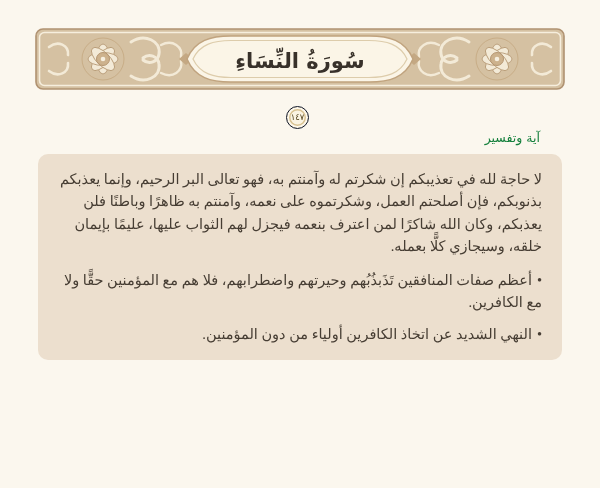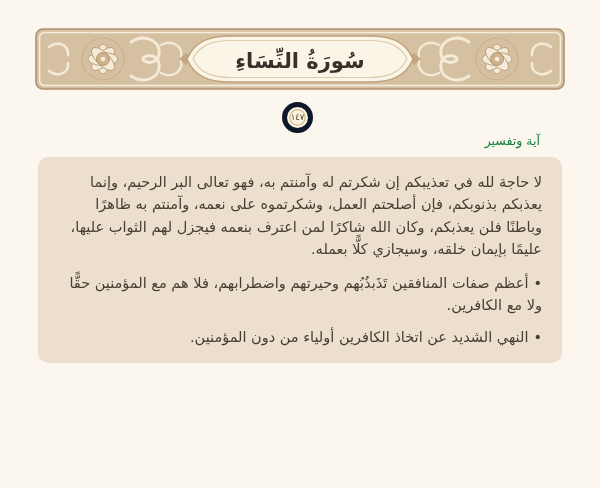--- a/index.html
+++ b/index.html
@@ -19,21 +19,21 @@
     text-align:center;
     font-size:18.5px;
     color:#2e2822;
     line-height:1.5;
   }
   .ayah-marker {
     display:inline-flex;
     align-items:center; justify-content:center;
     width:21px; height:21px;
     border-radius:50%;
-    border:5px solid #0f172a;
+    border:1px solid #0f172a;
     box-shadow: inset 0 0 0 2px #fdf8ec, inset 0 0 0 3.5px #d9c392;
     background:#fbf4e2;
     font-size:8.5px;
     color:#55461f;
     vertical-align:middle;
     margin-right:5px;
   }
   .section-label {
     margin:0 60px 0;
     text-align:right;
@@ -43,21 +43,21 @@
   .tafsir-card {
     margin:9px 38px 0;
     background:#ecdfce;
     border-radius:10px;
     padding:14px 20px 15px;
     color:#463d33;
     font-size:14.5px;
     line-height:1.55;
     text-align:right;
   }
-  .tafsir-card p { margin:0 0 9px; }
+  .tafsir-card p { margin:0 0 9px;font-family:Liberation Serif, serif; }
   .tafsir-card p:last-child { margin-bottom:0; }
   .tafsir-card .intro { margin-bottom:11px; }
   .bullet { margin-left:5px; color:#463d33; }
 </style>
 </head>
 <body>
 
 <svg class="header-band" viewBox="0 0 530 62" xmlns="http://www.w3.org/2000/svg">
   <defs>
     <g id="rosette">

